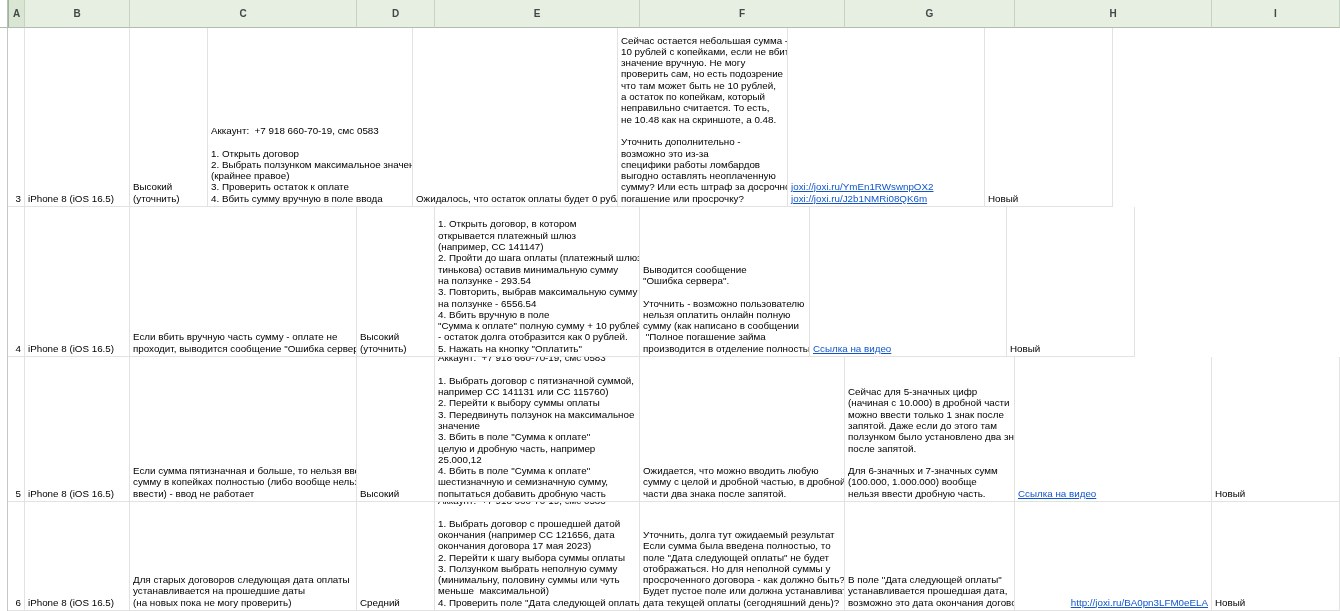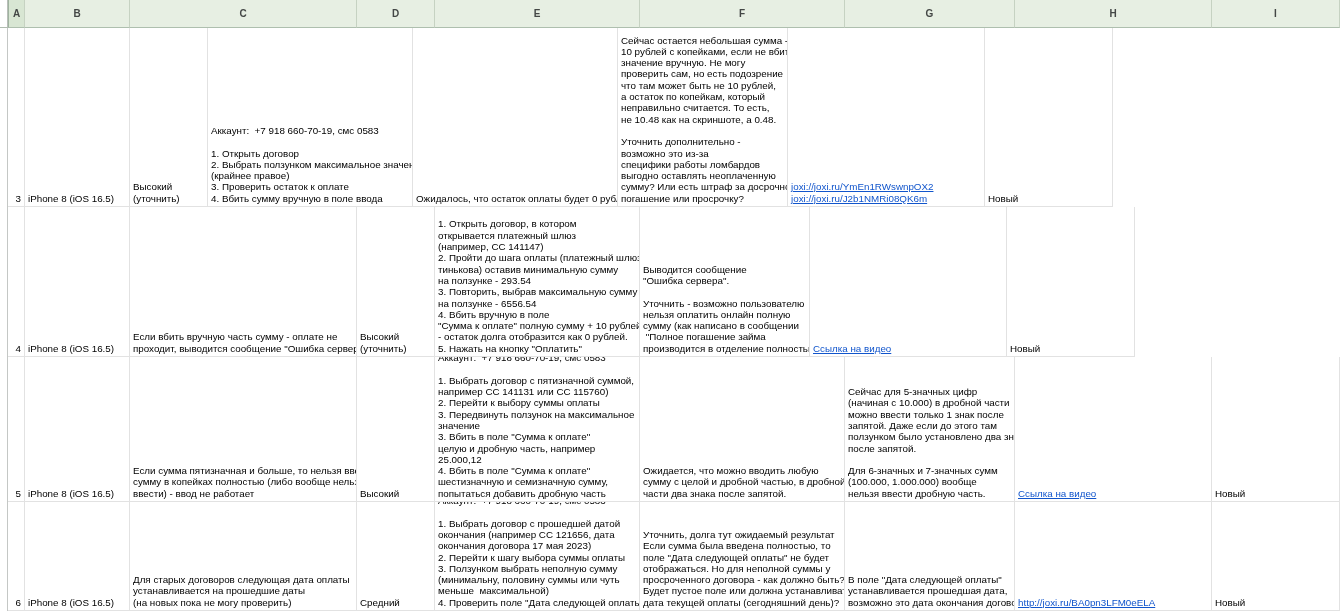--- a/index.html
+++ b/index.html
@@ -178,17 +178,17 @@
         <div class="cell" style="width: 205px;">Уточнить, долга тут ожидаемый результат
 Если сумма была введена полностью, то
 поле "Дата следующей оплаты" не будет
 отображаться. Но для неполной суммы у
 просроченного договора - как должно быть?
 Будет пустое поле или должна устанавливаться
 дата текущей оплаты (сегодняшний день)?</div>
         <div class="cell" style="width: 170px;">В поле "Дата следующей оплаты"
 устанавливается прошедшая дата,
 возможно это дата окончания договора.</div>
-        <div class="cell" style="width: 197px;"><a href="#">http://joxi.ru/BA0pn3LFM0eELA</a></div>
+        <div class="cell" style="width: 197px; align-items: flex-end;"><a href="#">http://joxi.ru/BA0pn3LFM0eELA</a></div>
         <div class="cell" style="width: 128px;">Новый</div>
       </div>
     </div>
 </div>
 
 </body></html>

